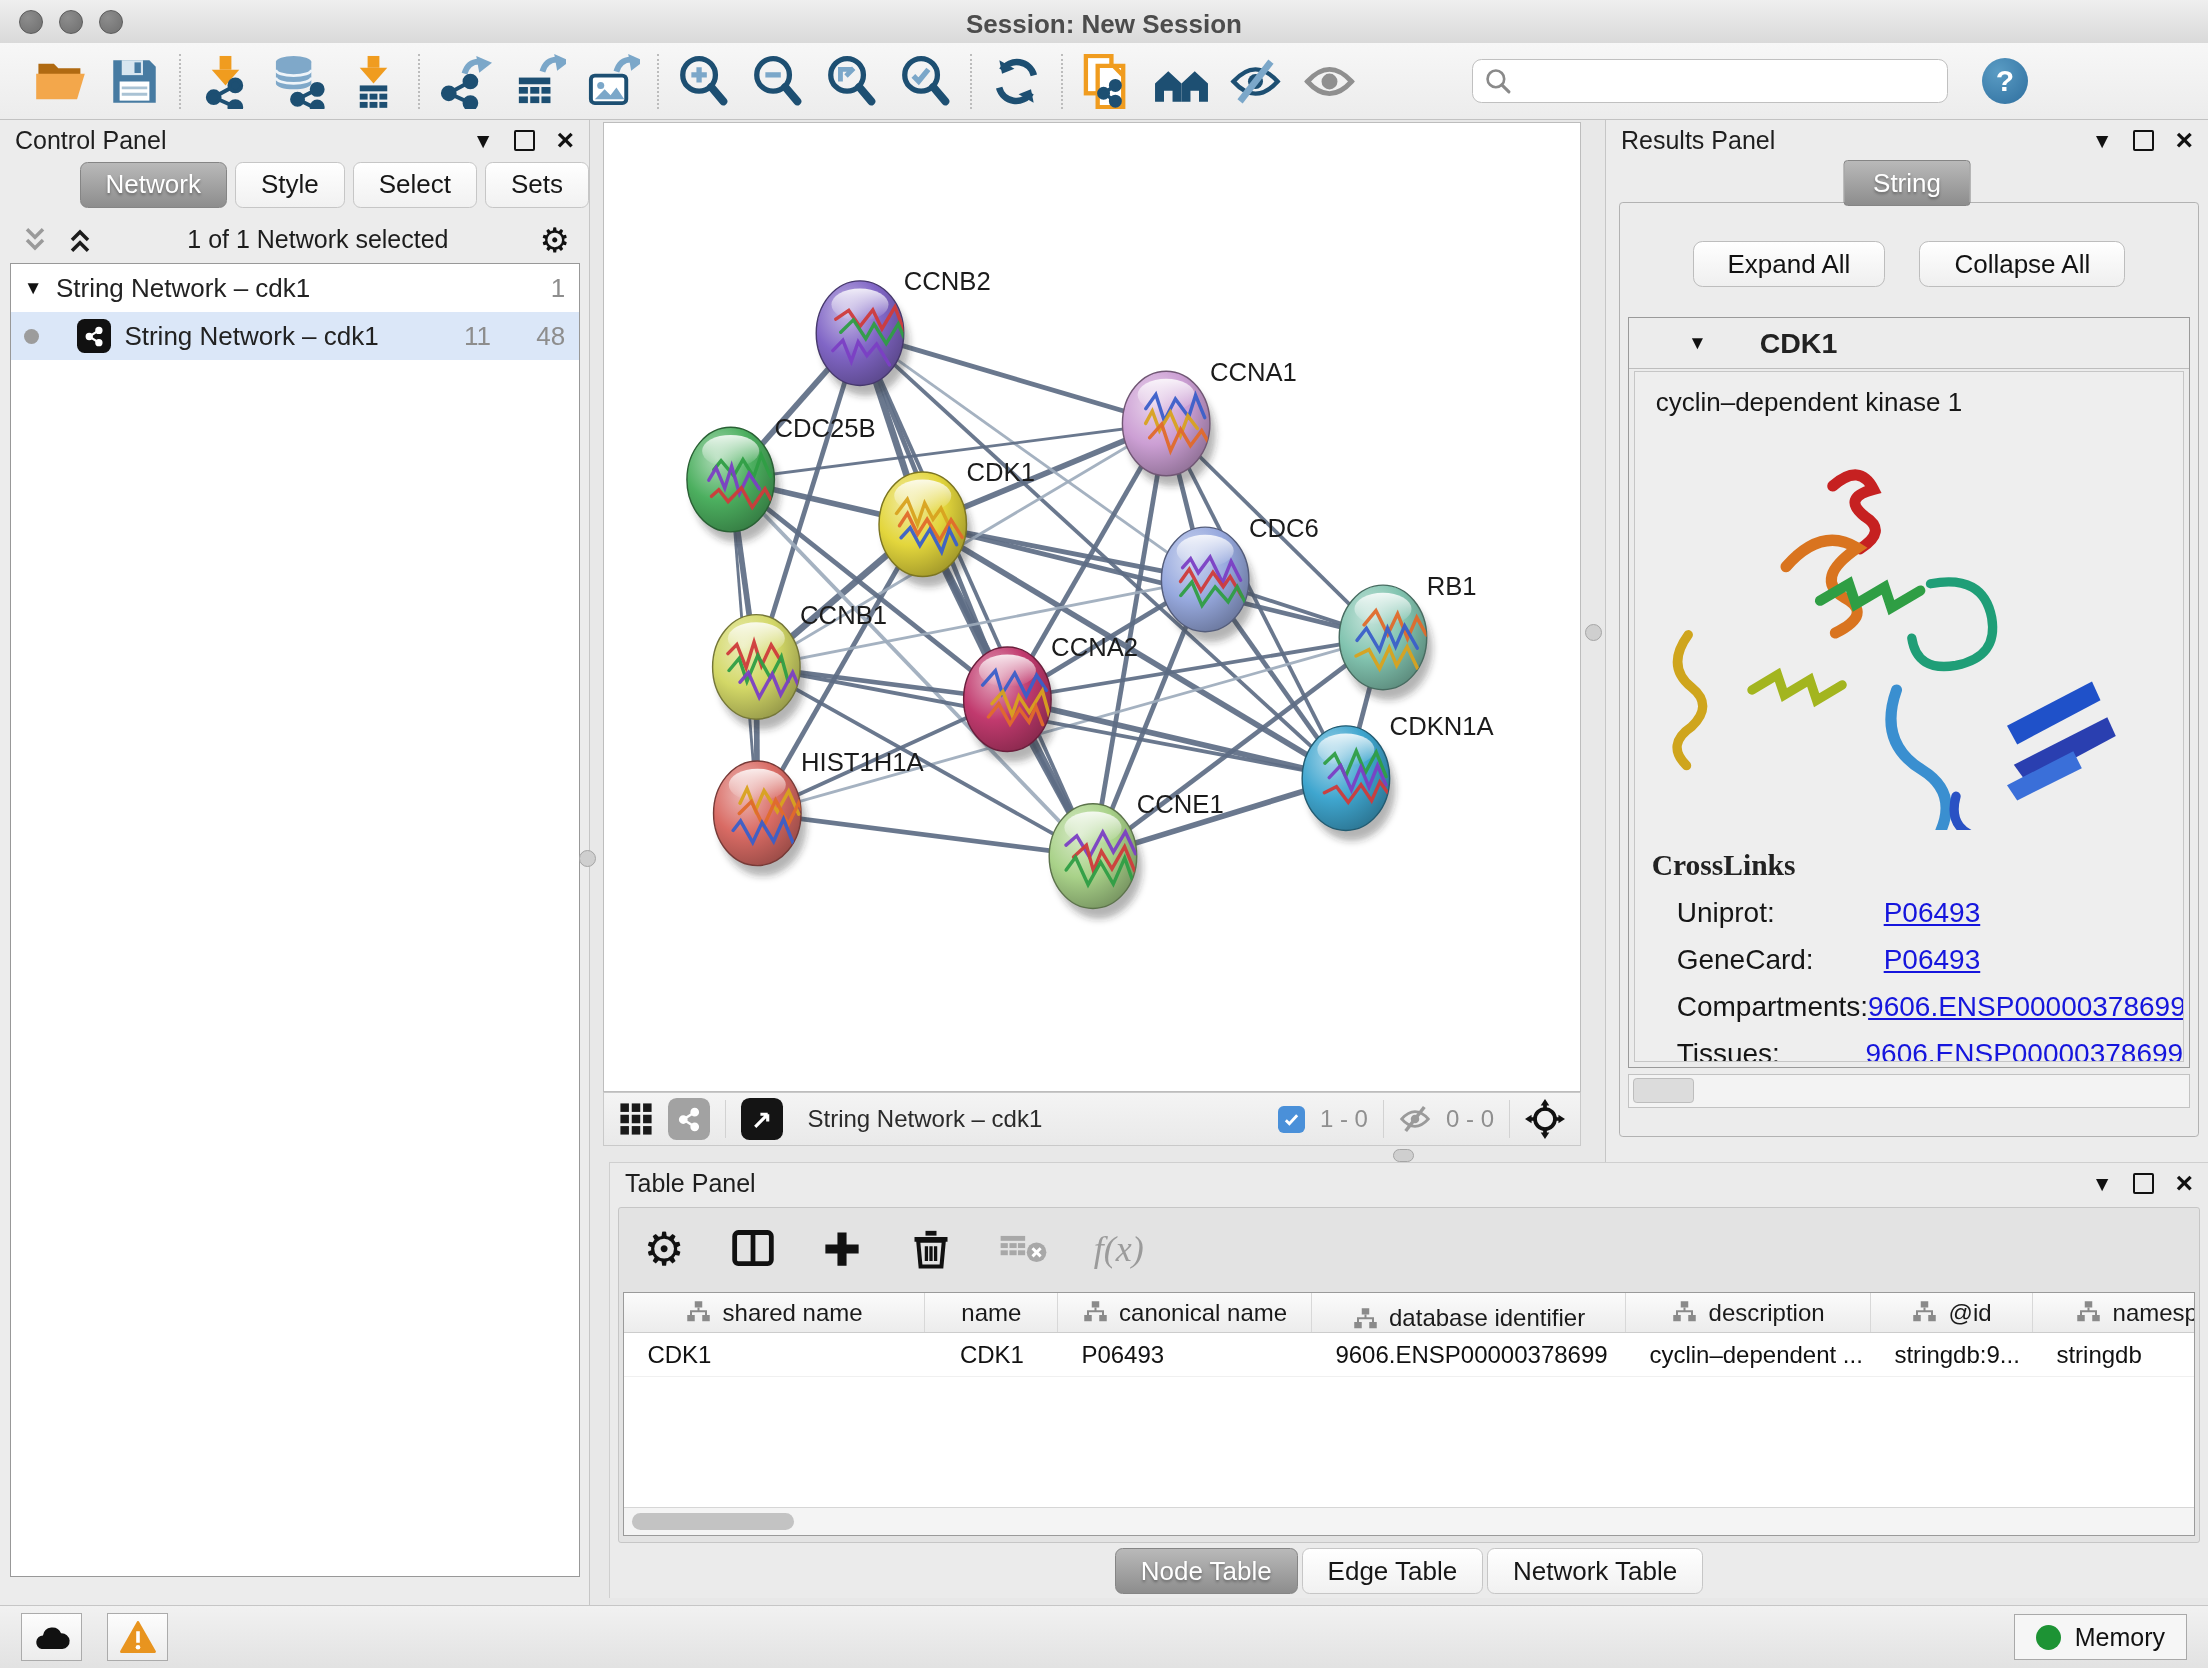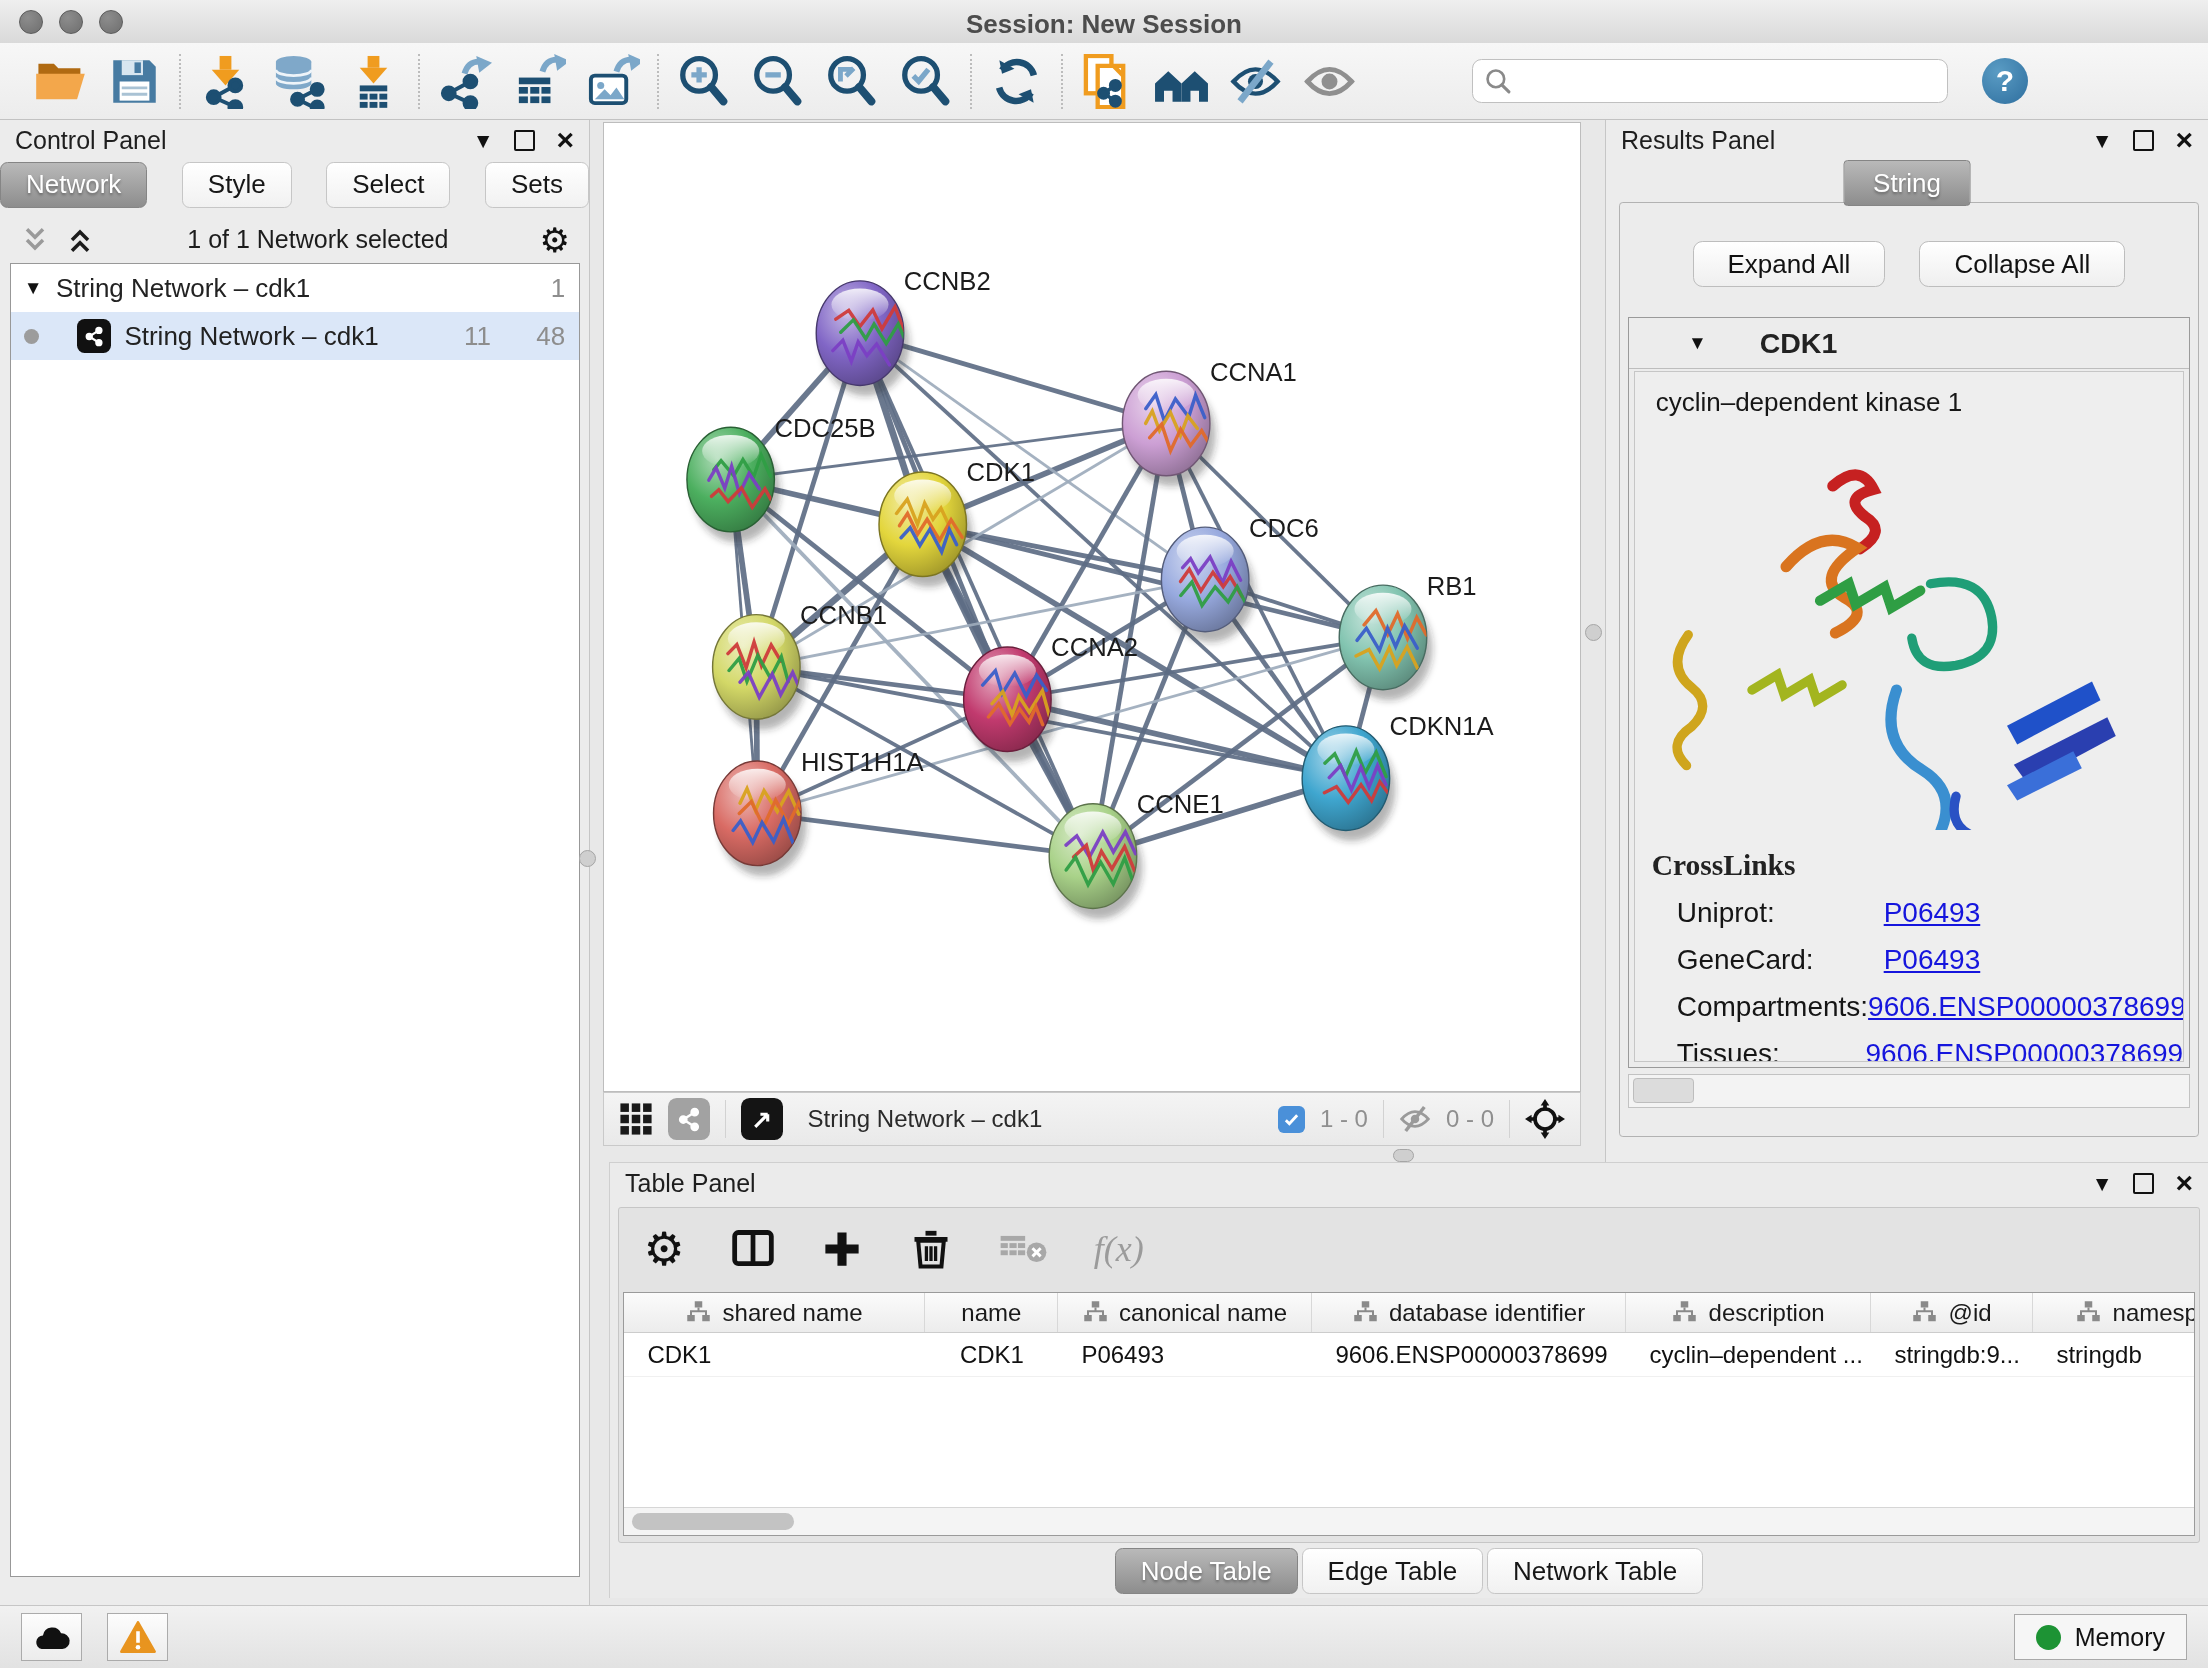--- a/index.html
+++ b/index.html
@@ -21,21 +21,21 @@
   .help-btn{width:46px;height:46px;border-radius:50%;background:radial-gradient(circle at 35% 30%,#5a9cc4,#2e6e9e);color:#fff;font-size:30px;font-weight:700;display:flex;align-items:center;justify-content:center;margin-left:34px;flex:0 0 auto}
 
   
   .panel-title-row{height:40px;display:flex;align-items:center;padding:0 15px;font-size:25px;color:#1e1e1e}
   .win-icons{margin-left:auto;display:flex;align-items:center;gap:21px}
   .wi{font-size:21px;color:#111;line-height:1}
   .wi-box{width:21px;height:21px;border:2.9px solid #111;border-radius:1.9px}
   .wi-x{font-size:30px;font-weight:700}
 
   .control-panel{position:absolute;top:120px;left:0;width:590px;bottom:63px;background:#ececec;border-right:1.9px solid #c6c6c6}
-  .seg-tabs{display:flex;justify-content:space-between;gap:8px;margin-top:1.9px}
+  .seg-tabs{display:flex;justify-content:flex-end;gap:8px;margin-top:1.9px}
   .seg{height:46px;padding:0 25px;border:1px solid #c6c6c6;border-radius:7.6px;background:linear-gradient(#ffffff,#f1f1f1);font-size:26px;display:flex;align-items:center;color:#161616}
   .seg.active{background:linear-gradient(#b9b9b9,#8d8d8d);border-color:#858585;color:#fff;text-shadow:0 1.9px 2.9px rgba(0,0,0,.35)}
   .cp-status{height:48px;display:flex;align-items:center;padding:0 19px;font-size:25px;color:#1c1c1c;margin-top:8px}
   .cp-status .txt{flex:1;text-align:center}
   .list-box{position:absolute;left:9.5px;right:9.5px;top:143px;bottom:28.5px;background:#fff;border:1.9px solid #989898;overflow:hidden}
   .tree-row{height:48px;display:flex;align-items:center;font-size:26px;gap:13.3px;padding:0 13.3px}
   .tree-row.selected{background:#dbe7f8}
   .tree-row .cnt{color:#8d8d8d;width:61px;text-align:right}
   .tri{font-size:19px;color:#111}
   .dot{width:15px;height:15px;border-radius:50%;background:#9c9c9c}
@@ -793,21 +793,21 @@
             <svg width="25" height="25" viewBox="0 0 20 20">
               <g fill="#8a8a8a">
                 <rect x="7" y="1" width="6" height="5"></rect>
                 <rect x="1" y="12" width="6" height="5"></rect>
                 <rect x="13" y="12" width="6" height="5"></rect>
               </g>
               <path d="M10 6v3M4 12v-3h12v3M10 9v0" stroke="#8a8a8a" stroke-width="1.6" fill="none"></path>
             </svg>
             <span>canonical name</span>
           </div>
-          <div class="th" style="width: 314px;">
+          <div class="th" style="width: 314px; align-items: flex-end;">
             <svg width="25" height="25" viewBox="0 0 20 20">
               <g fill="#8a8a8a">
                 <rect x="7" y="1" width="6" height="5"></rect>
                 <rect x="1" y="12" width="6" height="5"></rect>
                 <rect x="13" y="12" width="6" height="5"></rect>
               </g>
               <path d="M10 6v3M4 12v-3h12v3M10 9v0" stroke="#8a8a8a" stroke-width="1.6" fill="none"></path>
             </svg>
             <span>database identifier</span>
           </div>

